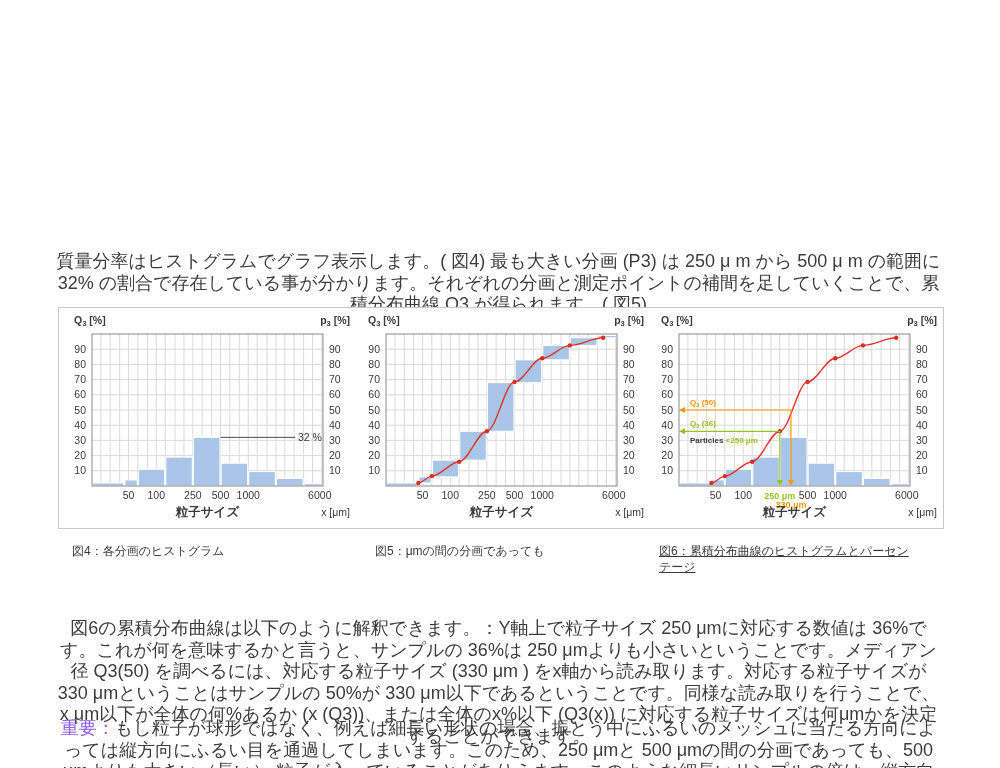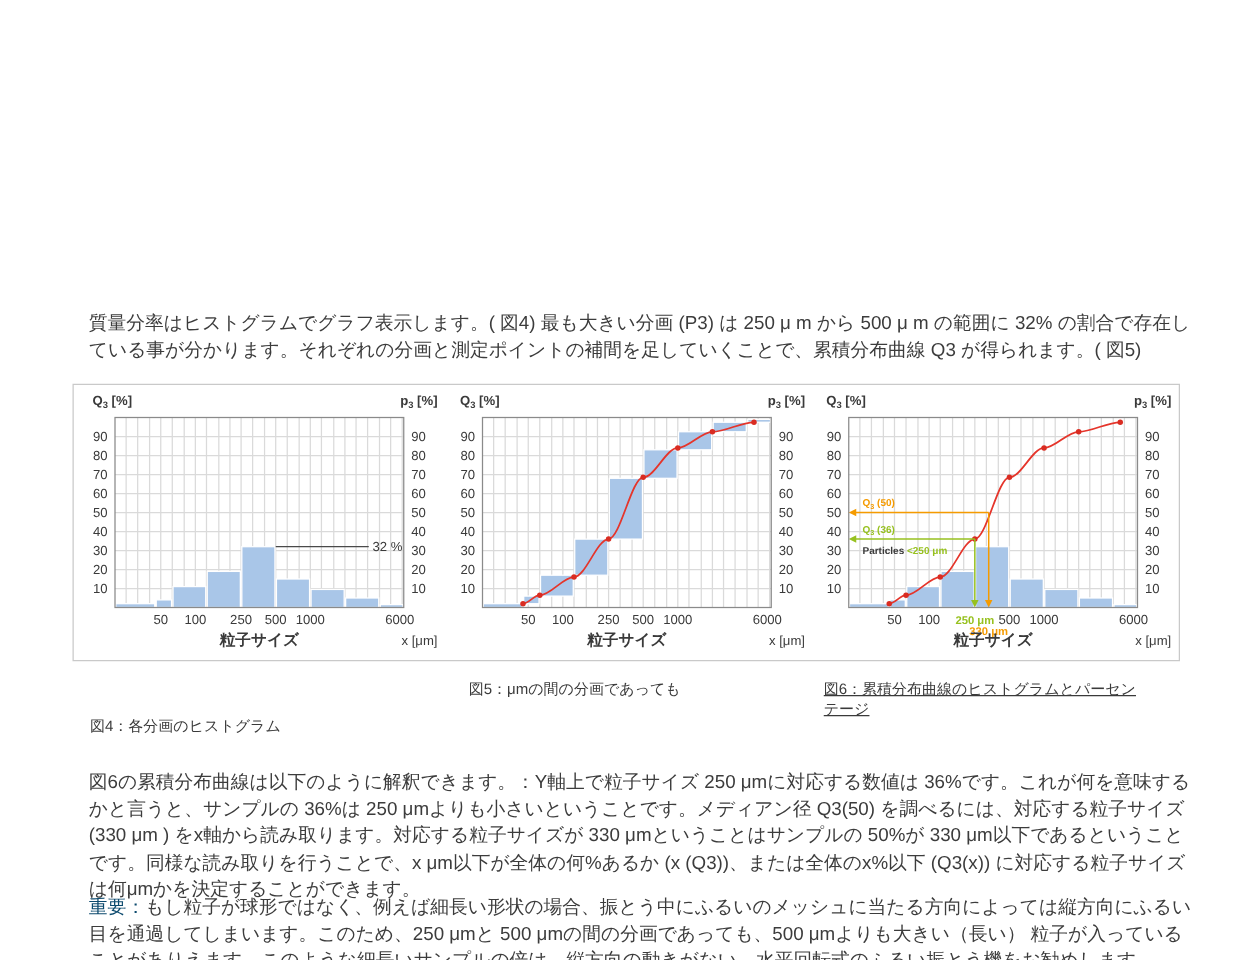--- a/index.html
+++ b/index.html
@@ -1,31 +1,31 @@
 <!DOCTYPE html>
 <html><head>
 <meta charset="utf-8">
 <style>
   html,body{margin:0;padding:0;background:#ffffff;}
   .page{position:relative;width:1000px;height:768px;background:#ffffff;overflow:hidden;
         font-family:"Liberation Sans","DejaVu Sans",sans-serif;color:#3c3c3c;}
-  .para{position:absolute;left:71px;width:889px;font-size:15px;line-height:21.5px;
-        color:#3c3c3c;text-align:left;}
+  .para{position:absolute;left:54px;width:889px;font-size:18px;line-height:21.5px;
+        color:#3c3c3c;text-align:center;}
   #para-intro{top:233px;}
   #para-interpretation{top:600px;}
   #para-important{top:700px;}
-  .imp-label{color:#0c4a6e;}
+  .imp-label{color:#8b5cf6;}
   .figure-box{position:absolute;left:58px;top:307px;width:884px;height:220px;
         border:1px solid #c9c9c9;background:#ffffff;}
   svg.chart{position:absolute;top:1px;width:294px;height:216px;display:block;}
   #chart-fig4{left:0px;}
   #chart-fig5{left:294px;}
   #chart-fig6{left:587px;}
   .caption{position:absolute;top:544px;font-size:12px;line-height:15.5px;color:#3a3a3a;}
-  #caption-fig4{left:72px;margin-top:30px;}
+  #caption-fig4{left:72px;}
   #caption-fig5{left:375px;}
   #caption-fig6{left:659px;width:256px;text-decoration:underline;}
 </style>
 </head>
 <body>
 
 <div class="page">
 
   <p class="para" id="para-intro">
     <span>質量分率はヒストグラムでグラフ表示します。( 図4) 最も大きい分画 (P3) は 250 μ m から 500 μ m の範囲に 32% の割合で存在している事が分かります。それぞれの分画と測定ポイントの補間を足していくことで、累積分布曲線 Q3 が得られます。( 図5)</span>

